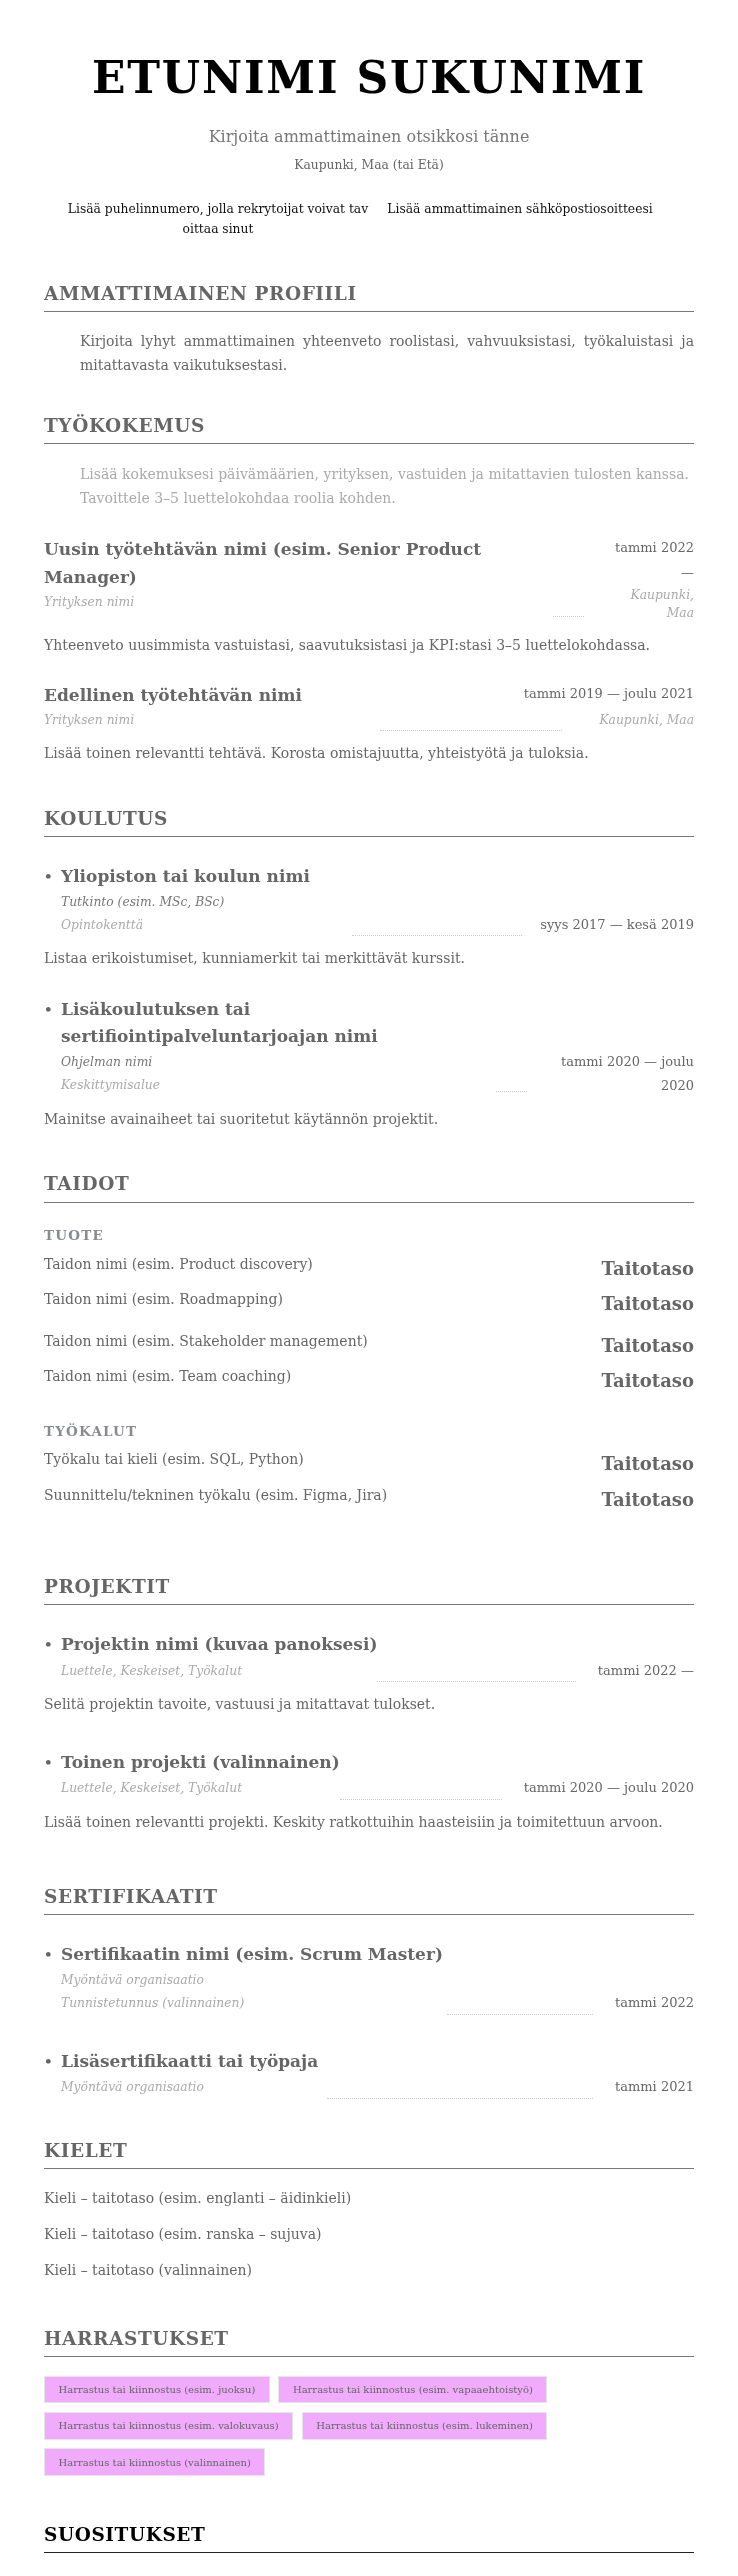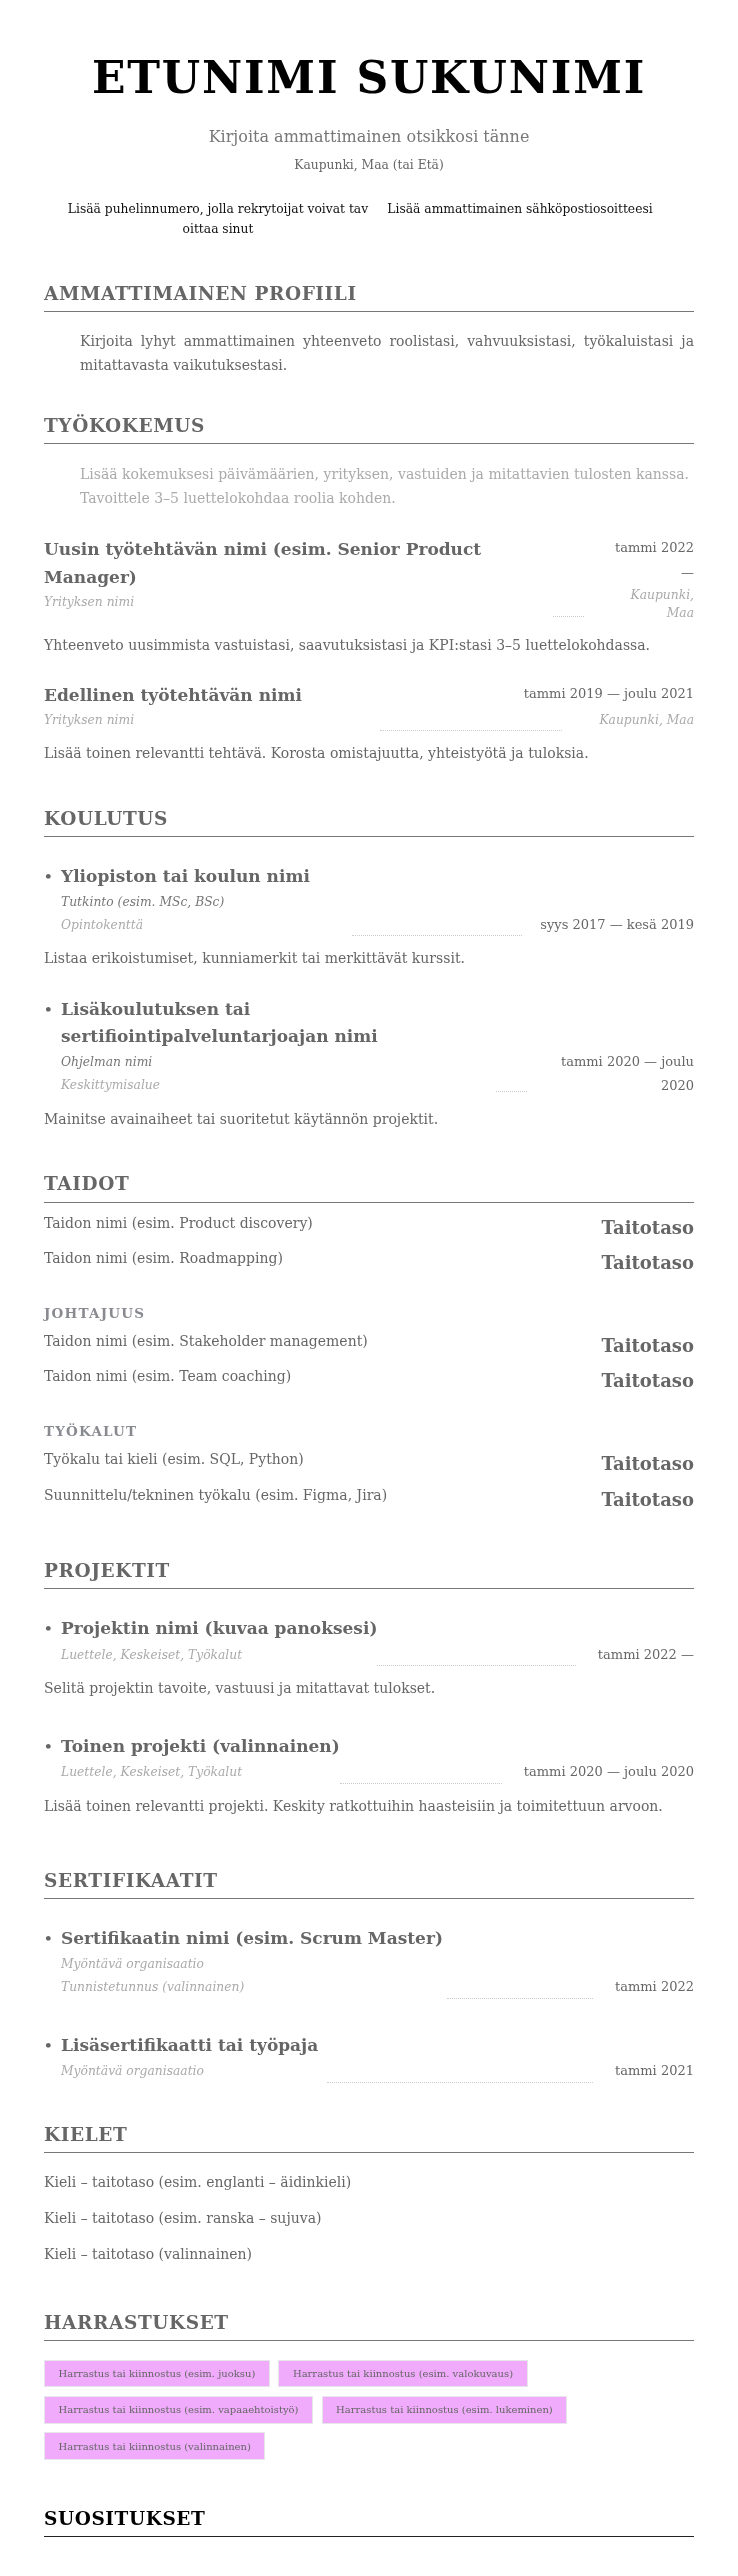--- a/index.html
+++ b/index.html
@@ -271,34 +271,34 @@
         </div>
       </div>
       <p class="item-desc">Mainitse avainaiheet tai suoritetut käytännön projektit.</p>
     </div>
   </section>
 
   <section class="section" style="margin-top:43px">
     <h2 class="section-title">TAIDOT</h2>
 
     <div>
+      <div class="skill-group-title">TUOTE</div>
       <div class="skill-list">
         <div class="skill-row">
           <span>Taidon nimi (esim. Product discovery)</span>
           <span class="lvl">Taitotaso</span>
         </div>
         <div class="skill-row">
           <span>Taidon nimi (esim. Roadmapping)</span>
           <span class="lvl">Taitotaso</span>
         </div>
       </div>
     </div>
 
     <div>
-      <div class="skill-group-title">JOHTAJUUS</div>
       <div class="skill-list">
         <div class="skill-row">
           <span>Taidon nimi (esim. Stakeholder management)</span>
           <span class="lvl">Taitotaso</span>
         </div>
         <div class="skill-row">
           <span>Taidon nimi (esim. Team coaching)</span>
           <span class="lvl">Taitotaso</span>
         </div>
       </div>
@@ -312,21 +312,21 @@
           <span class="lvl">Taitotaso</span>
         </div>
         <div class="skill-row">
           <span>Suunnittelu/tekninen työkalu (esim. Figma, Jira)</span>
           <span class="lvl">Taitotaso</span>
         </div>
       </div>
     </div>
   </section>
 
-  <section class="section" style="margin-top:43px">
+  <section class="section" style="margin-top:59px">
     <h2 class="section-title">PROJEKTIT</h2>
 
     <div class="item">
       <div class="bullet-title">
         <span class="bullet-dot">•</span>
         <span>Projektin nimi (kuvaa panoksesi)</span>
       </div>
       <div class="indent">
         <div class="meta-row">
           <span class="meta-left">Luettele, Keskeiset, Työkalut</span>
@@ -394,22 +394,22 @@
       <p class="lang">Kieli – taitotaso (esim. englanti – äidinkieli)</p>
       <p class="lang">Kieli – taitotaso (esim. ranska – sujuva)</p>
       <p class="lang">Kieli – taitotaso (valinnainen)</p>
     </div>
   </section>
 
   <section class="section" style="margin-top:46px">
     <h2 class="section-title">HARRASTUKSET</h2>
     <div class="tags">
       <span class="tag">Harrastus tai kiinnostus (esim. juoksu)</span>
+      <span class="tag">Harrastus tai kiinnostus (esim. vapaaehtoistyö)</span>
       <span class="tag">Harrastus tai kiinnostus (esim. valokuvaus)</span>
-      <span class="tag">Harrastus tai kiinnostus (esim. vapaaehtoistyö)</span>
       <span class="tag">Harrastus tai kiinnostus (esim. lukeminen)</span>
       <span class="tag">Harrastus tai kiinnostus (valinnainen)</span>
     </div>
   </section>
 
   <section class="section" style="margin-top:48px">
     <h2 class="section-title dark">SUOSITUKSET</h2>
 
   </section>
 

